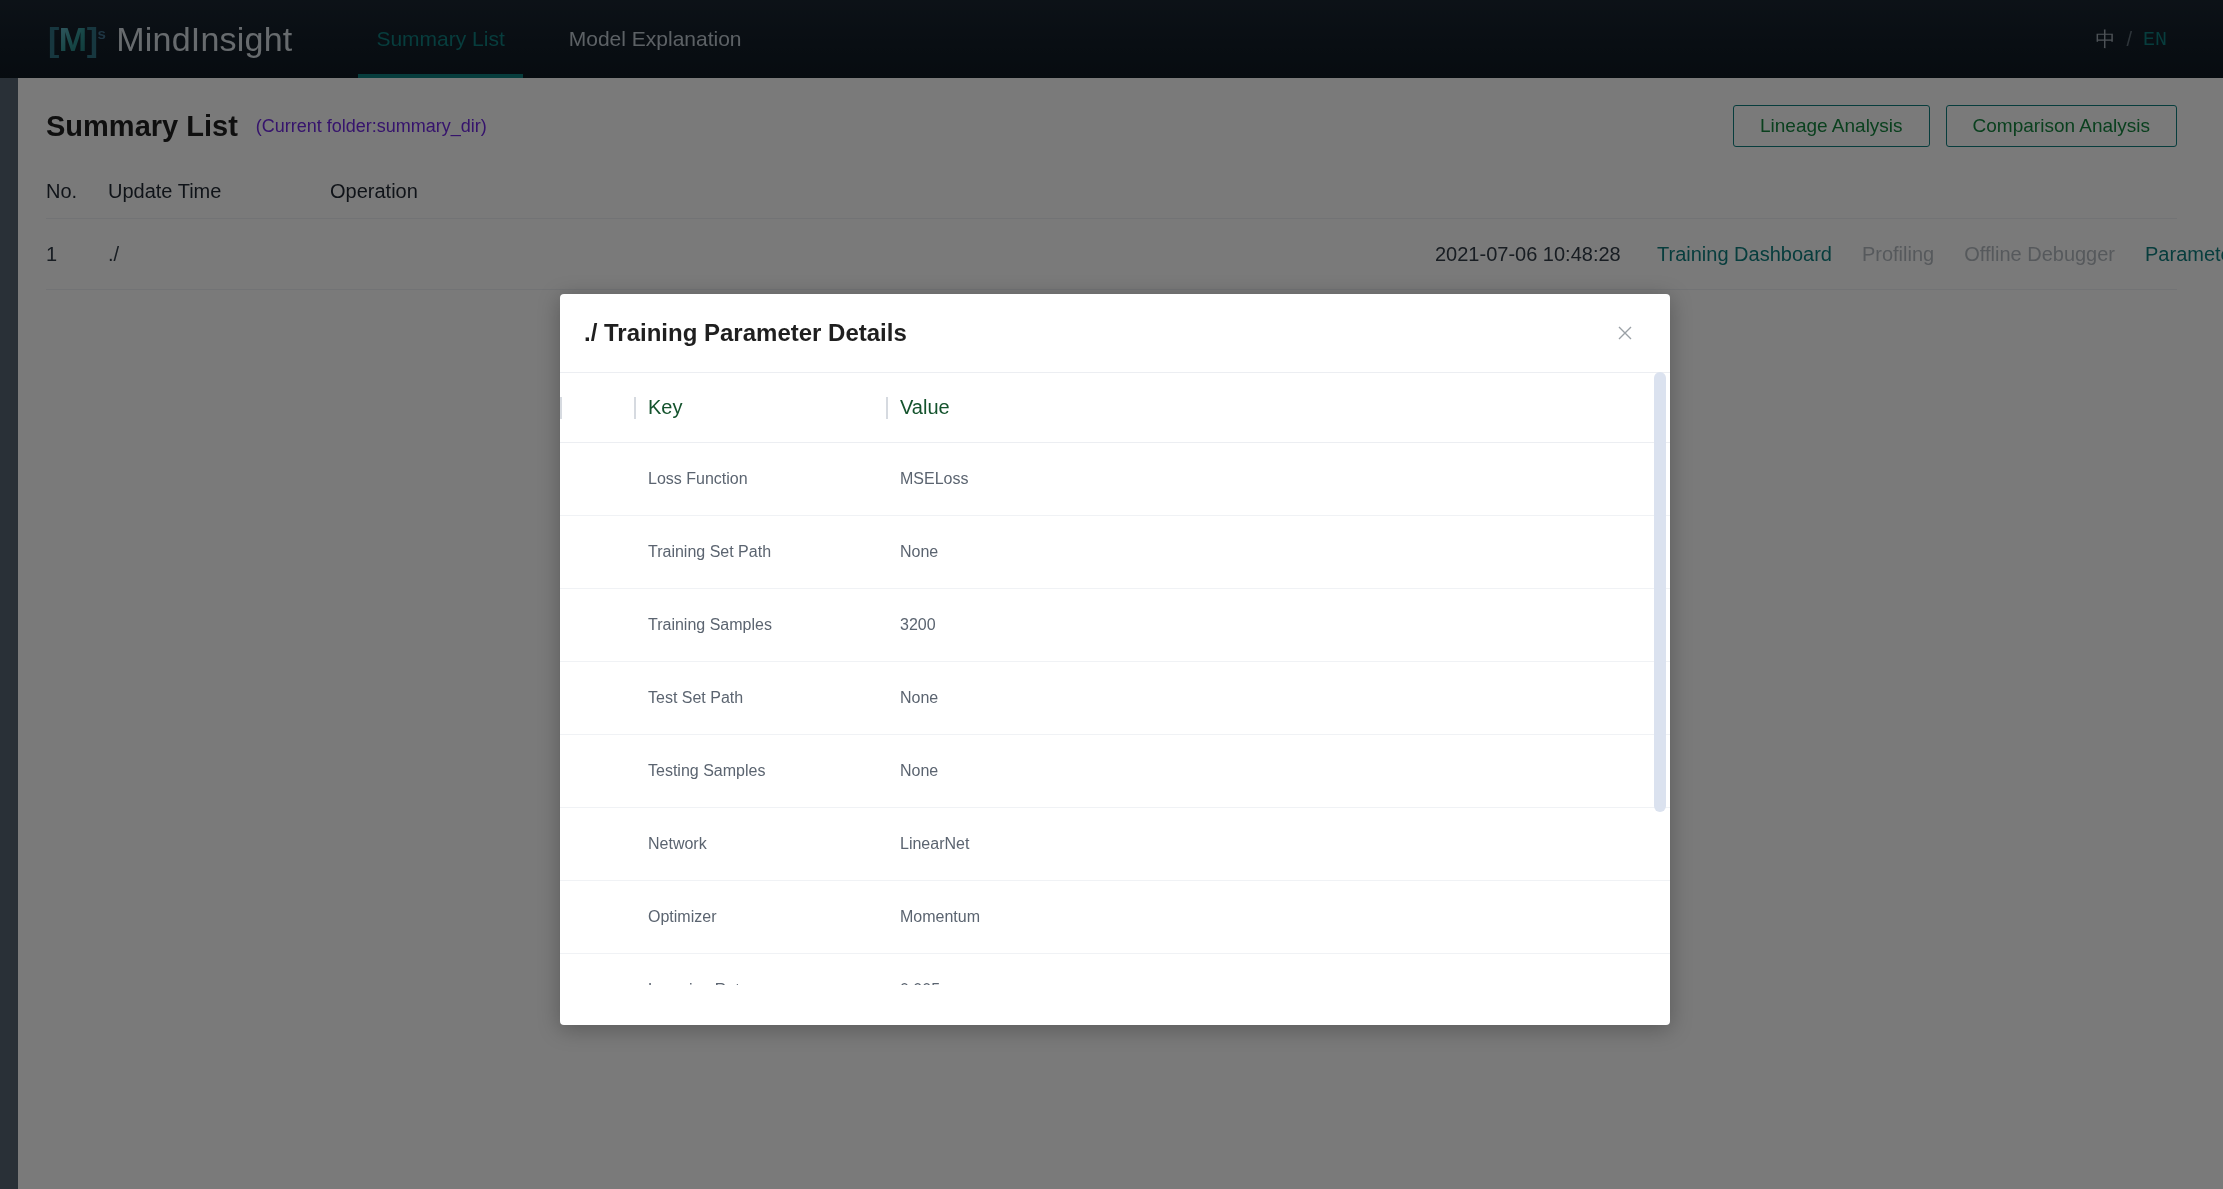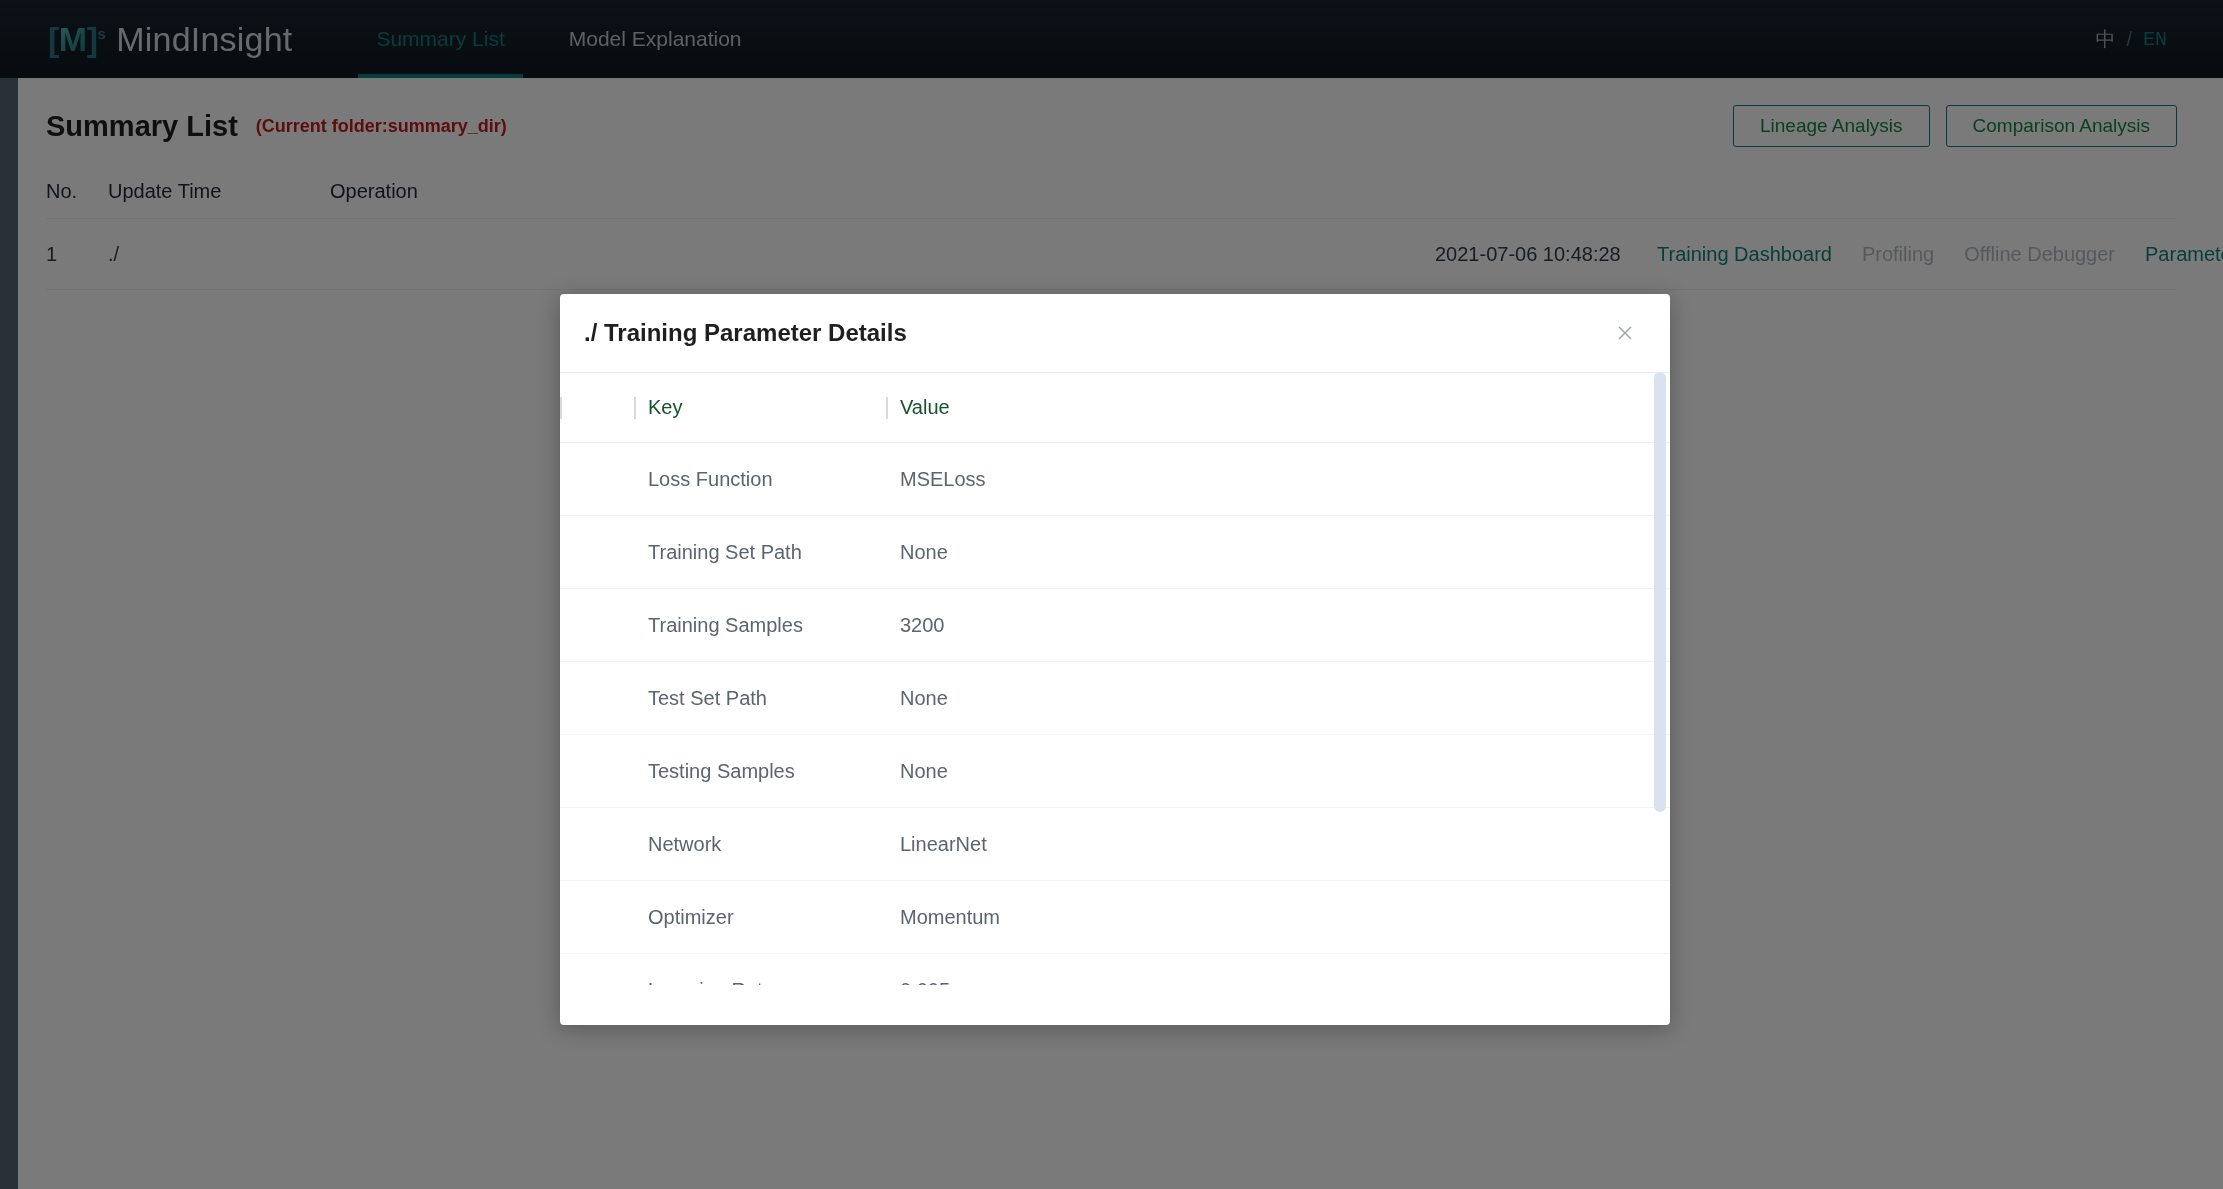--- a/index.html
+++ b/index.html
@@ -121,22 +121,22 @@
     padding-top: 10px;
   }
   #page-title {
     font-size: 29px;
     font-weight: 700;
     color: #1f1f1f;
     white-space: nowrap;
   }
   #page-subtitle {
     font-size: 18px;
-    font-weight: 700;
-    color: #b91c1c;
+    font-weight: 400;
+    color: #6d28d9;
     margin-left: 18px;
     white-space: nowrap;
   }
   #head-actions {
     margin-left: auto;
     display: flex;
     gap: 16px;
   }
   .ghost-btn {
     border: 1px solid #0f7a7a;
@@ -251,21 +251,21 @@
   #param-table th::before {
     content: "";
     position: absolute;
     left: 0; top: 50%;
     transform: translateY(-50%);
     width: 2px; height: 22px;
     background: #d6dae0;
   }
   #param-table th.k { width: 252px; padding-left: 14px; }
   #param-table td {
-    font-size: 20px;
+    font-size: 16px;
     color: #5b6470;
     height: 73px;
     border-bottom: 1px solid #f0f2f5;
     padding-left: 14px;
     vertical-align: middle;
   }
   #param-table td.k { color: #5b6470; }
   #param-table colgroup col.pad { width: 74px; }
 
   

